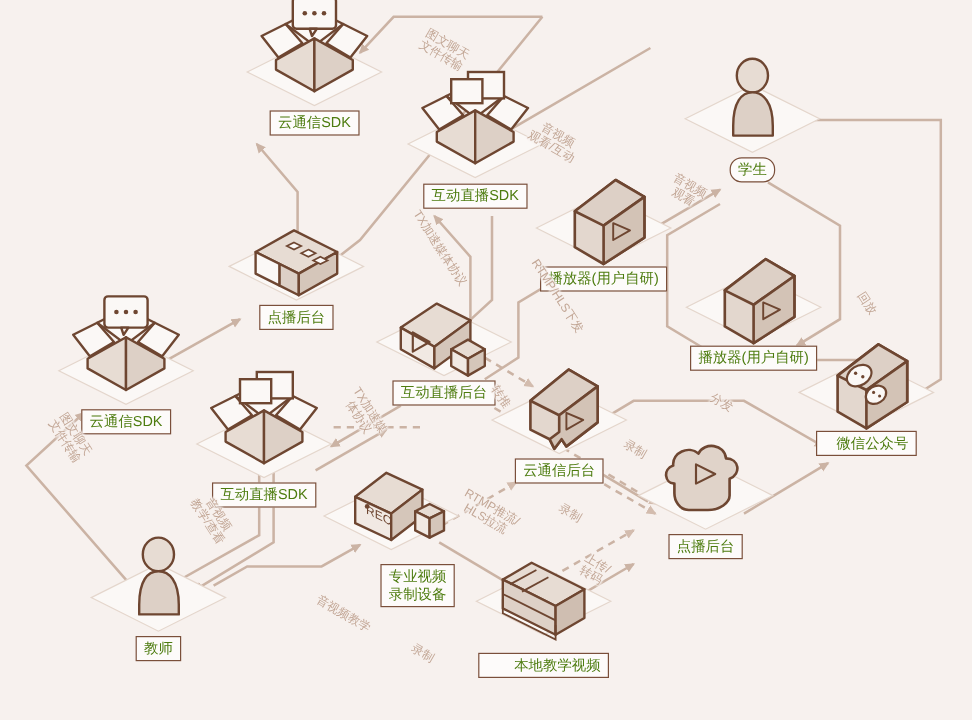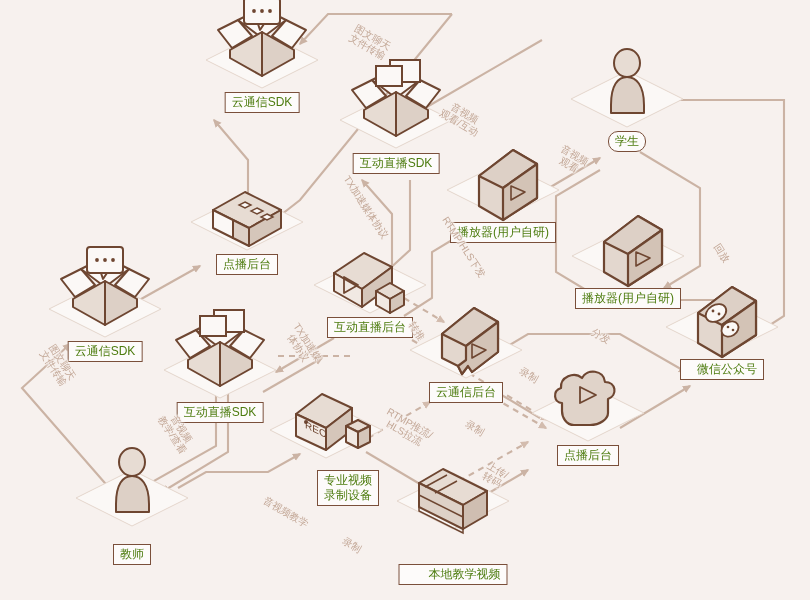--- a/index.html
+++ b/index.html
@@ -289,22 +289,22 @@
       <div class="node-label" style="left: 628px; top: 288px;">播放器(用户自研)</div>
       <div class="node-label" style="left: 247px; top: 254px;">点播后台</div>
       <div class="node-label" style="left: 105px; top: 341px;">云通信SDK</div>
       <div class="node-label" style="left: 370px; top: 317px;">互动直播后台</div>
       <div class="node-label" style="left: 722px; top: 359px; padding-left: 16px;">微信公众号</div>
       <div class="node-label" style="left: 466px; top: 382px;">云通信后台</div>
       <div class="node-label" style="left: 220px; top: 402px;">互动直播SDK</div>
       <div class="node-label" style="left: 588px; top: 445px;">点播后台</div>
       <div class="node-label" style="left: 348px; top: 470px;">专业视频
 录制设备</div>
-      <div class="node-label" style="left: 453px; top: 564px; padding-left: 29px;">本地教学视频</div>
-      <div class="node-label" style="left: 132px; top: 544px;">教师</div>
+      <div class="node-label" style="left: 453px; top: 544px; padding-left: 29px;">本地教学视频</div>
+      <div class="node-label" style="left: 132px; top: 530px;">教师</div>
     </div>
   <div id="edge-labels">
       <div class="edge-label" style="left: 370px; top: 42px; transform: translate(-50%, -50%) rotate(30deg);">图文聊天
 文件传输</div>
       <div class="edge-label" style="left: 462px; top: 118px; transform: translate(-50%, -50%) rotate(30deg);">音视频
 观看/互动</div>
       <div class="edge-label" style="left: 572px; top: 160px; transform: translate(-50%, -50%) rotate(30deg);">音视频
 观看</div>
       <div class="edge-label" style="left: 366px; top: 207px; transform: translate(-50%, -50%) rotate(57deg);">TX加速媒体协议</div>
       <div class="edge-label" style="left: 464px; top: 247px; transform: translate(-50%, -50%) rotate(57deg);">RTMP/HLS下发</div>

